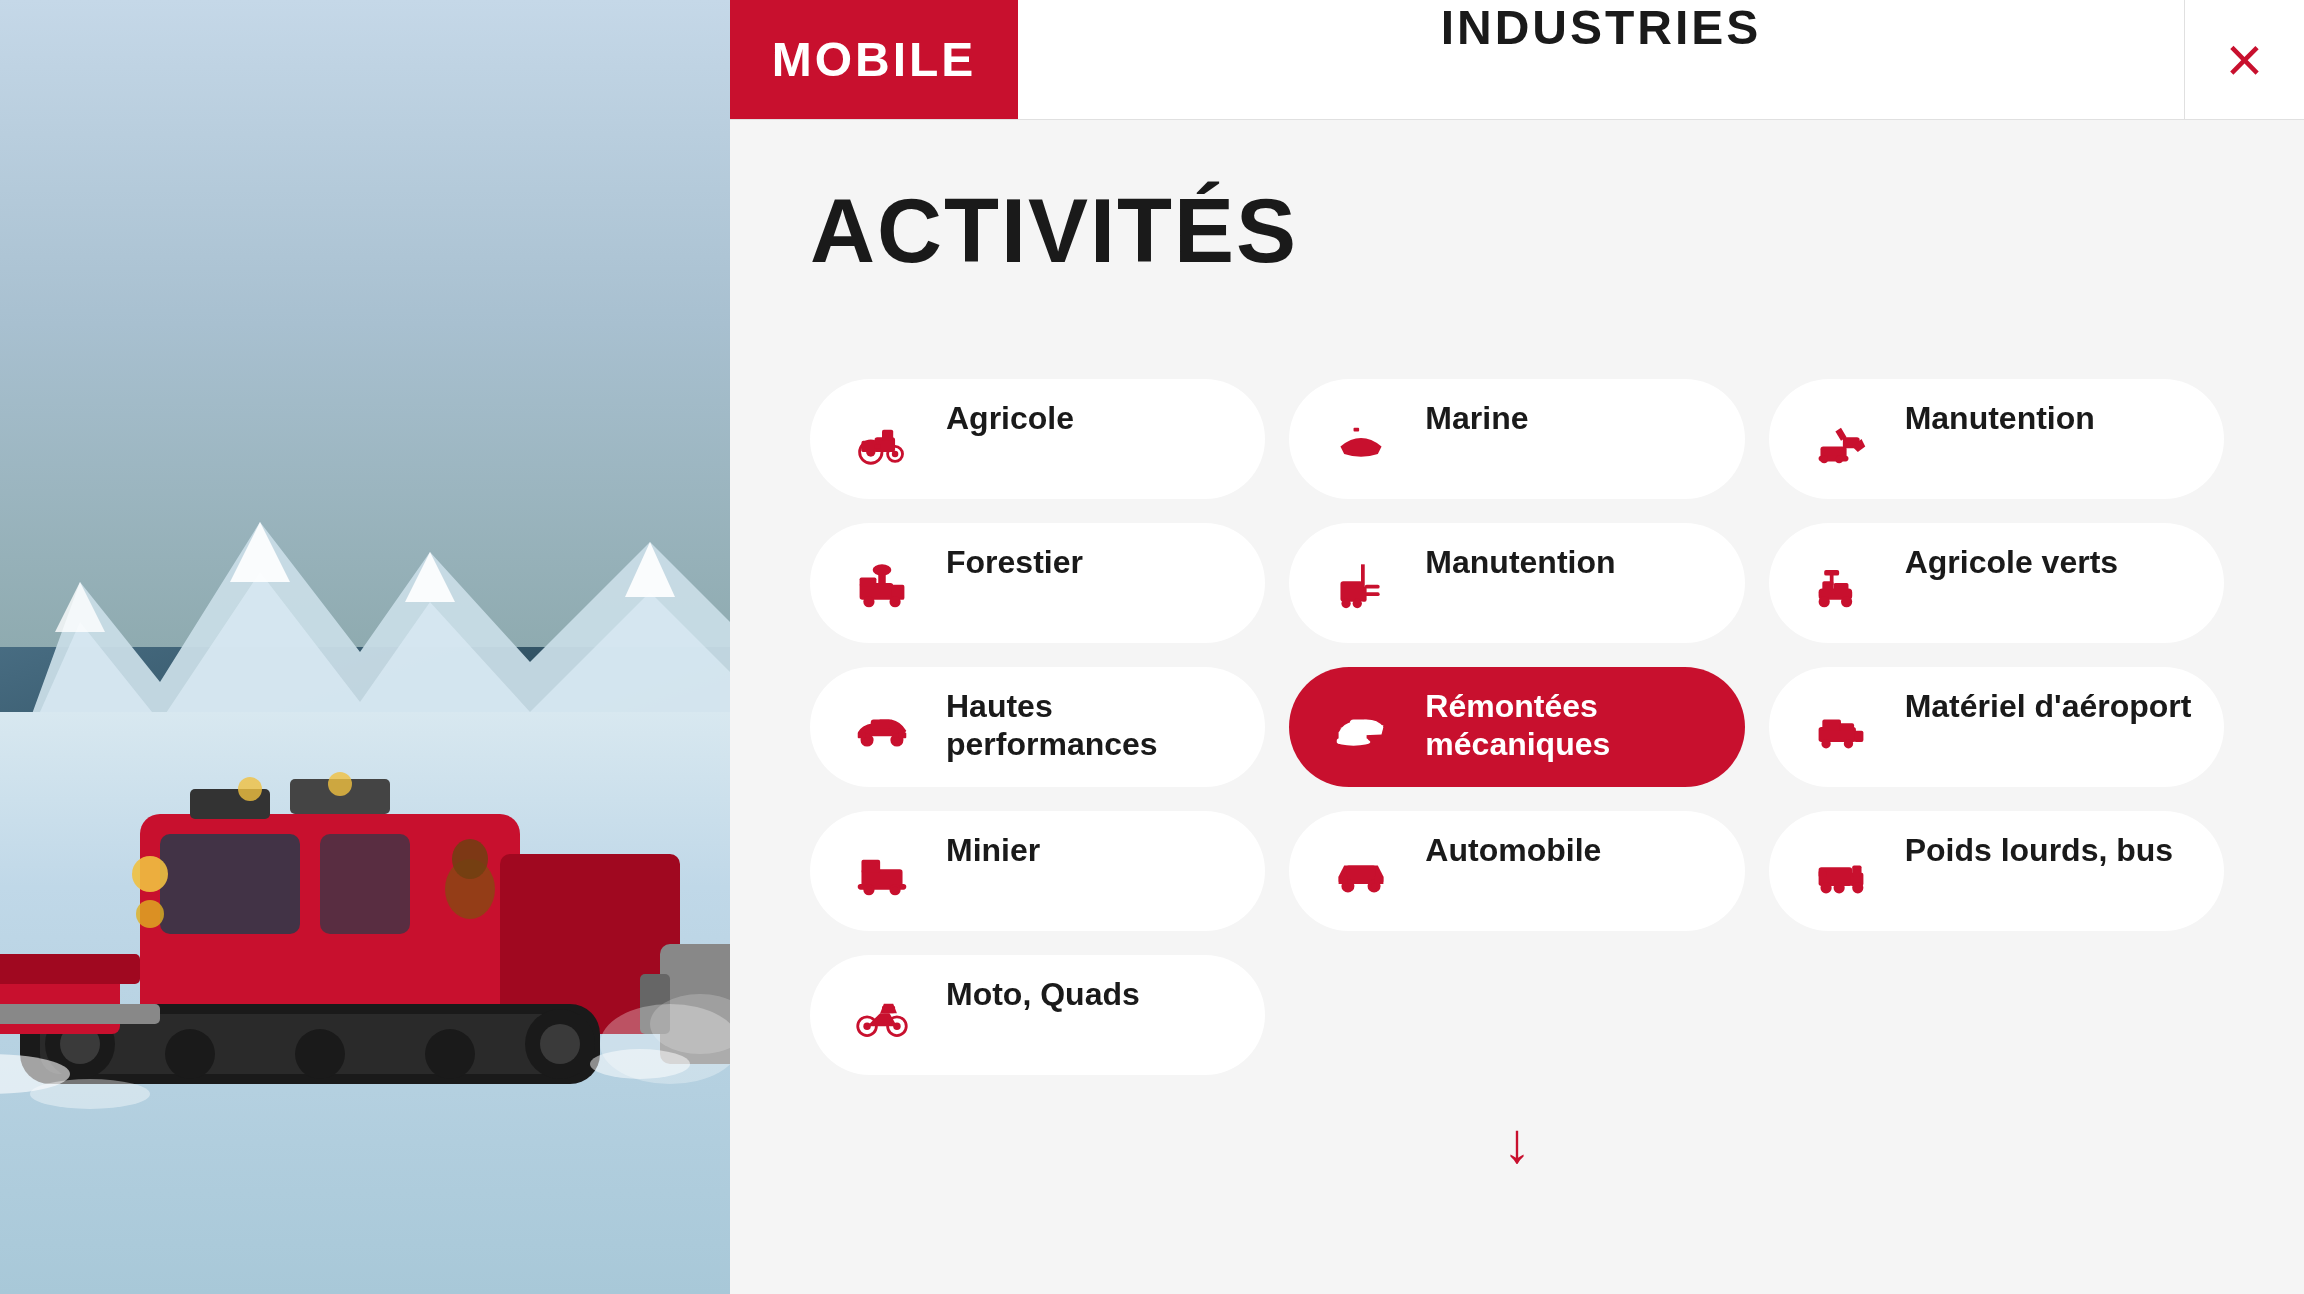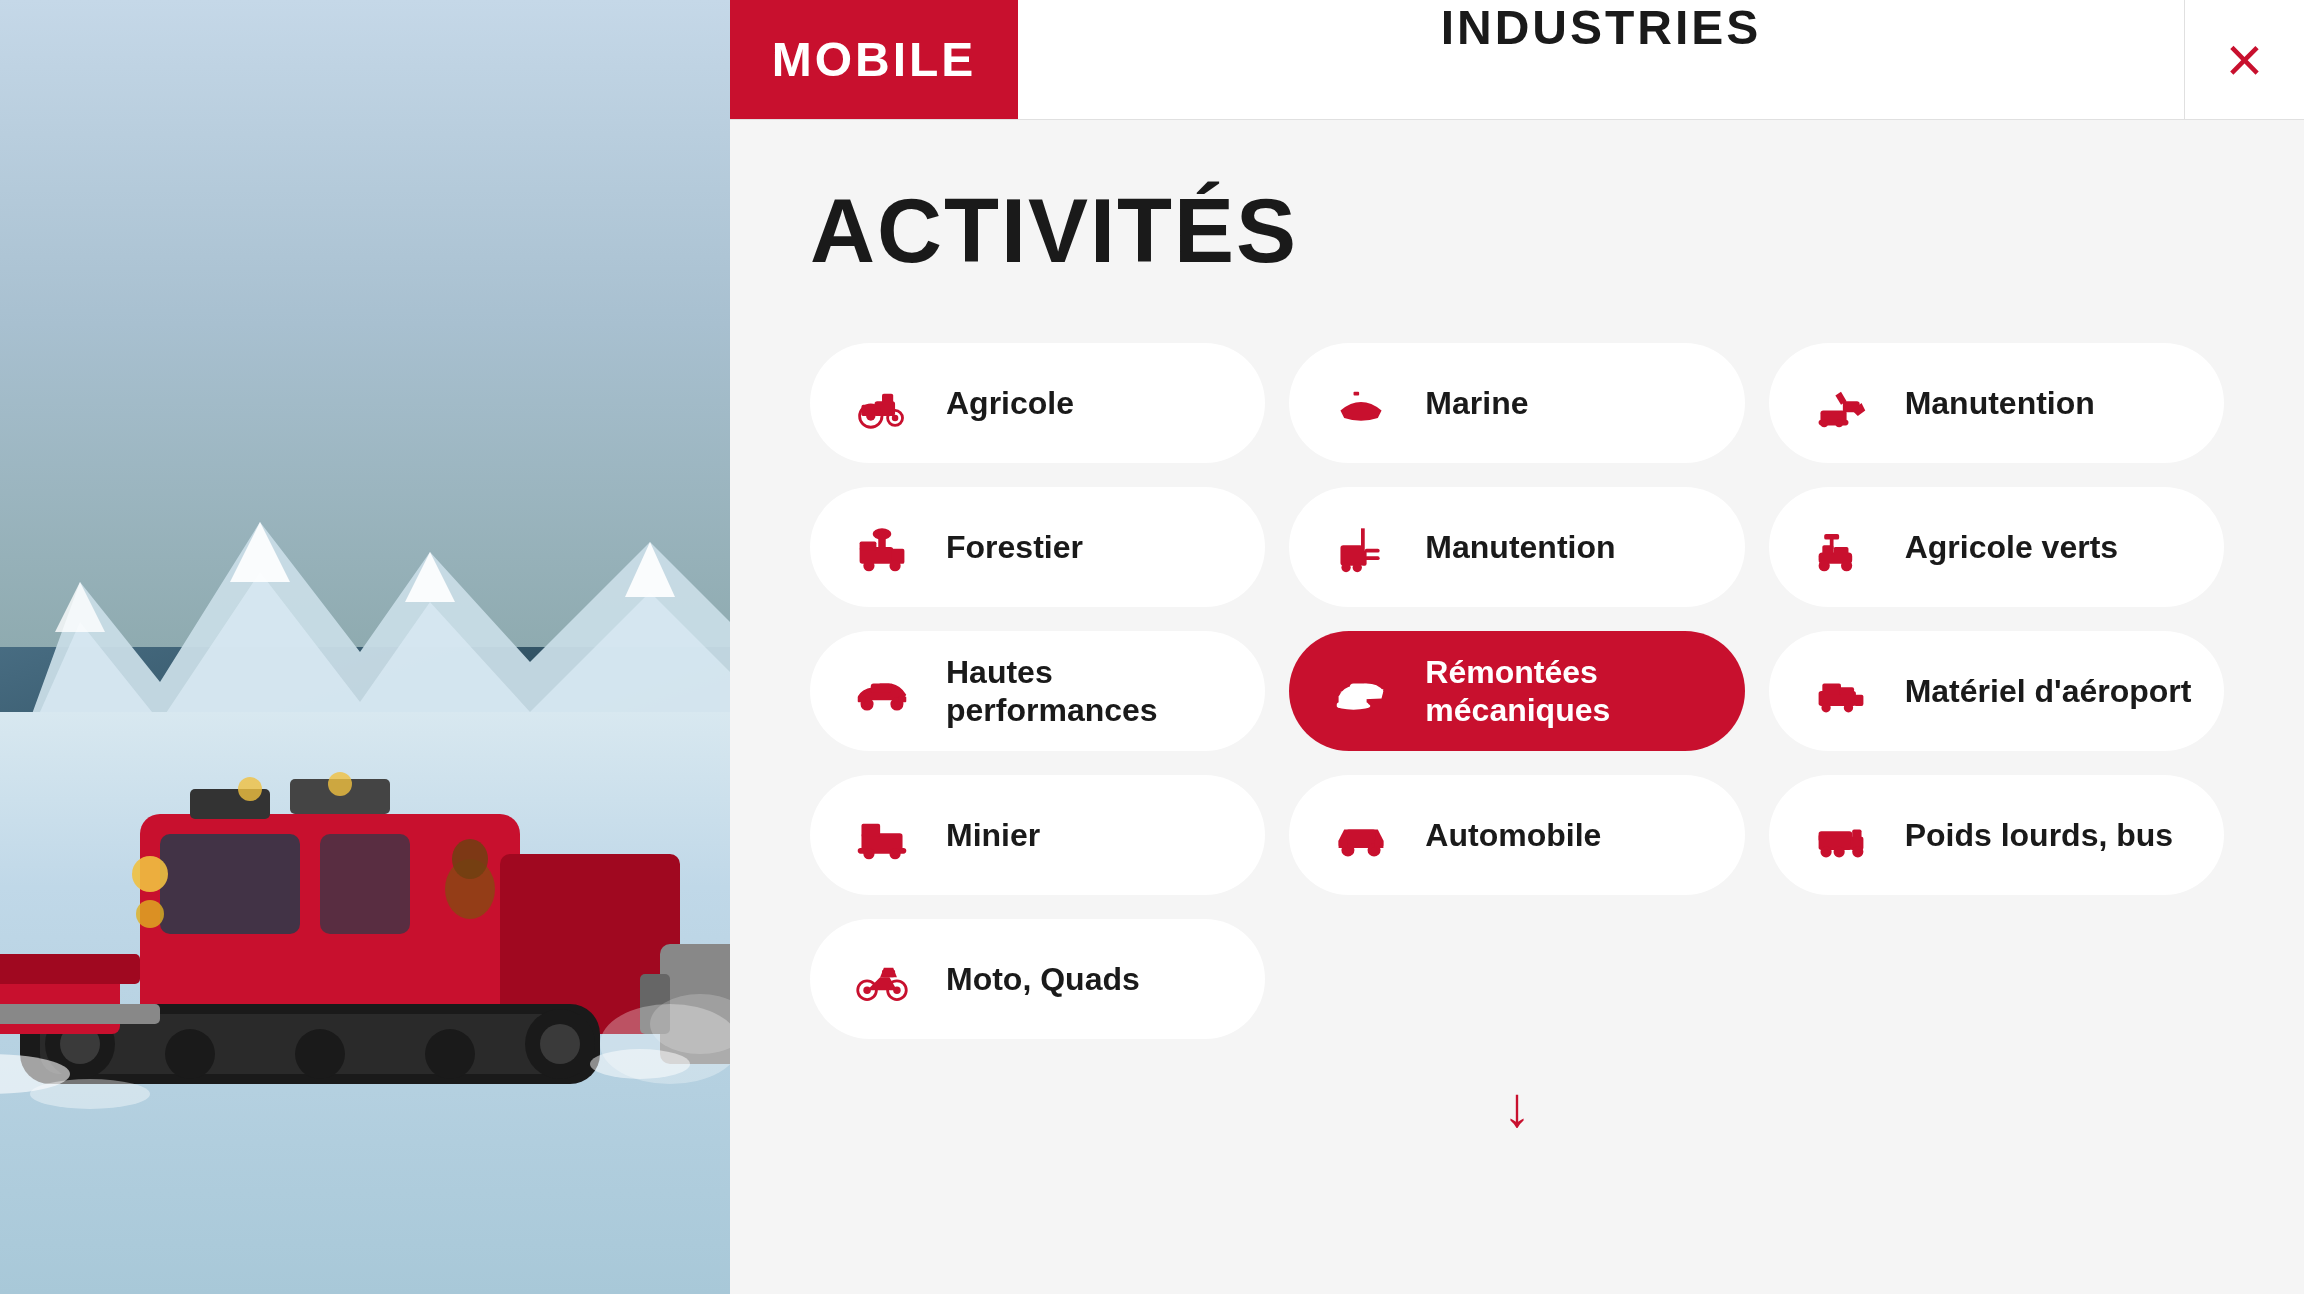--- a/index.html
+++ b/index.html
@@ -117,34 +117,34 @@
       flex: 1;
       padding: 60px 80px 40px 80px;
       overflow-y: auto;
     }
 
     .section-title {
       font-size: 90px;
       font-weight: 900;
       text-transform: uppercase;
       color: #1a1a1a;
-      margin-bottom: 60px;
+      margin-bottom: 96px;
       letter-spacing: 2px;
     }
 
     
     .activities-grid {
       display: grid;
       grid-template-columns: repeat(3, 1fr);
       gap: 24px;
     }
 
     .activity-item {
       display: flex;
-      align-items: center;
+      align-items: flex-start;
       background: #fff;
       border-radius: 60px;
       padding: 20px 32px;
       gap: 24px;
       cursor: pointer;
       min-height: 100px;
     }
 
     .activity-item.active {
       background: #c8102e;

